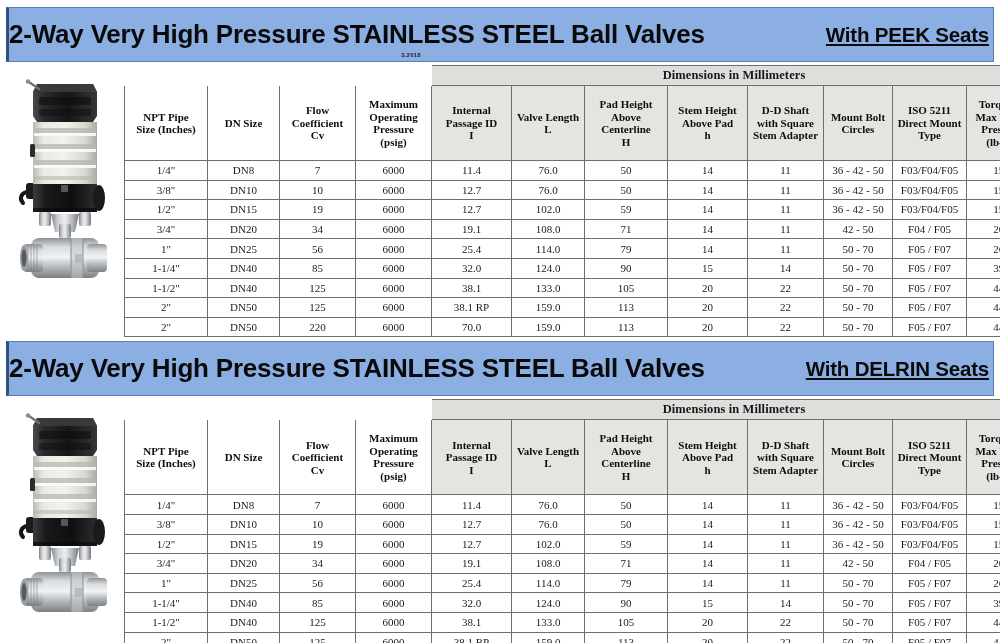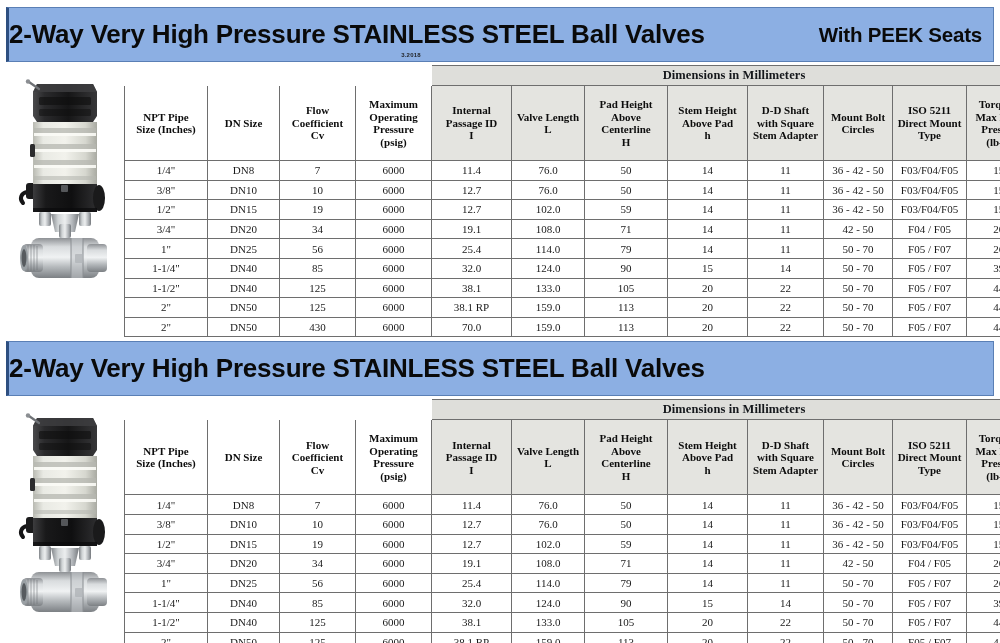--- a/index.html
+++ b/index.html
@@ -39,25 +39,26 @@
     text-align: left;
     font-size: 26px;
     font-weight: bold;
     color: #0a0a0a;
     letter-spacing: -0.2px;
     padding-right: 76px;
     box-sizing: border-box;
   }
   .banner-seats {
     position: absolute;
-    right: 11px;
+    right: 4px;
     font-size: 20.5px;
     font-weight: bold;
     color: #0a0a0a;
     letter-spacing: -0.2px;
+    text-decoration: underline;
   }
   .banner-stamp {
     position: absolute;
     left: 0;
     right: 0;
     bottom: 3px;
     text-align: center;
     padding-right: 180px;
     box-sizing: border-box;
     font-size: 6px;
@@ -413,38 +414,39 @@
             <td>113</td>
             <td>20</td>
             <td>22</td>
             <td>50 - 70</td>
             <td>F05 / F07</td>
             <td>443</td>
           </tr>
           <tr class="data">
             <td>2"</td>
             <td>DN50</td>
-            <td>430</td>
+            <td>220</td>
             <td>6000</td>
             <td>70.0</td>
             <td>159.0</td>
             <td>113</td>
             <td>20</td>
             <td>22</td>
             <td>50 - 70</td>
             <td>F05 / F07</td>
             <td>443</td>
           </tr>
         </tbody>
     </table>
   </div>
 
   <div class="banner" style="margin-top:4px;">
     <div class="banner-title">2-Way Very High Pressure STAINLESS STEEL Ball Valves</div>
     <div class="banner-stamp"></div>
+    <div class="banner-seats">With DELRIN Seats</div>
   </div>
 
   <div class="table-wrap">
     <div class="img-cell">
       <div class="valve">
         <svg width="96" height="238" viewBox="0 0 96 238">
           <use href="#none"></use>
           <g>
             <path d="M6 131 C 2 127, 4 121, 10 120 L 20 119" stroke="#151516" stroke-width="4" fill="none" stroke-linecap="round"></path>
             <rect x="9" y="111" width="22" height="16" rx="3" fill="#1b1b1c"></rect>

